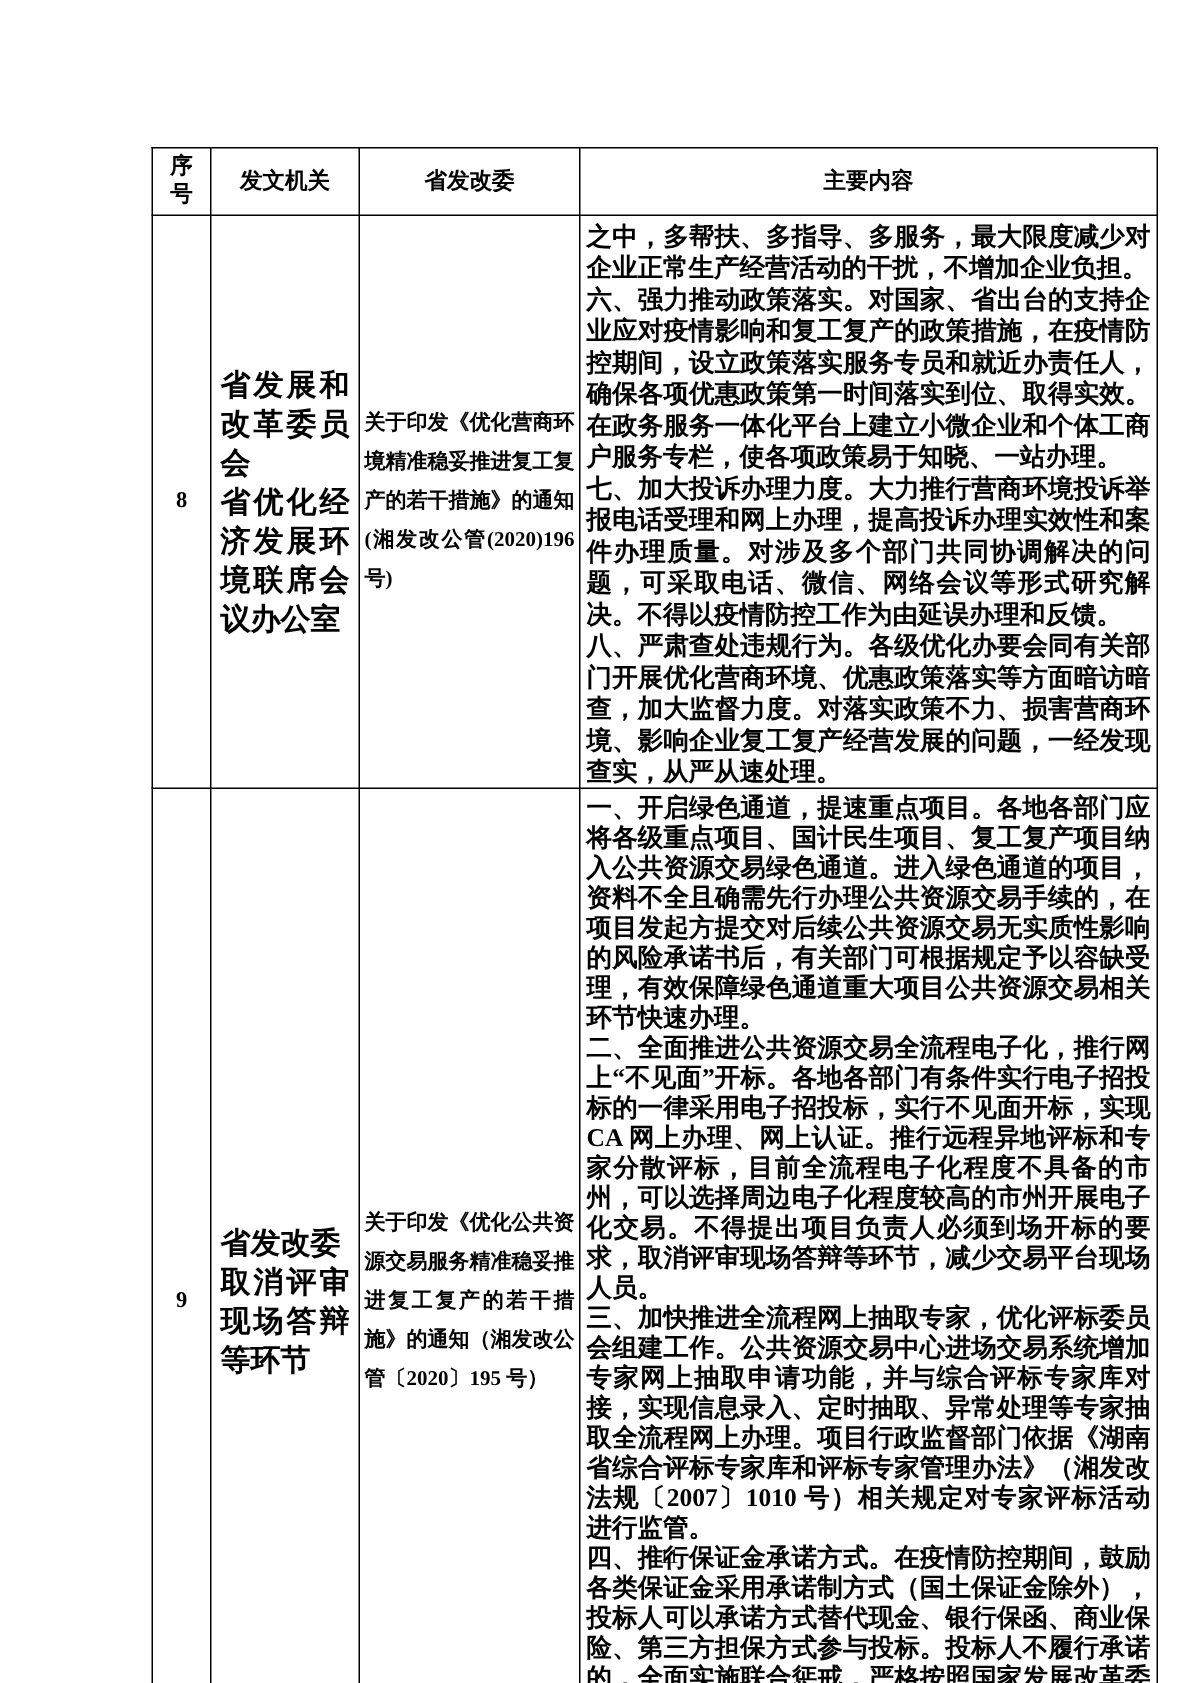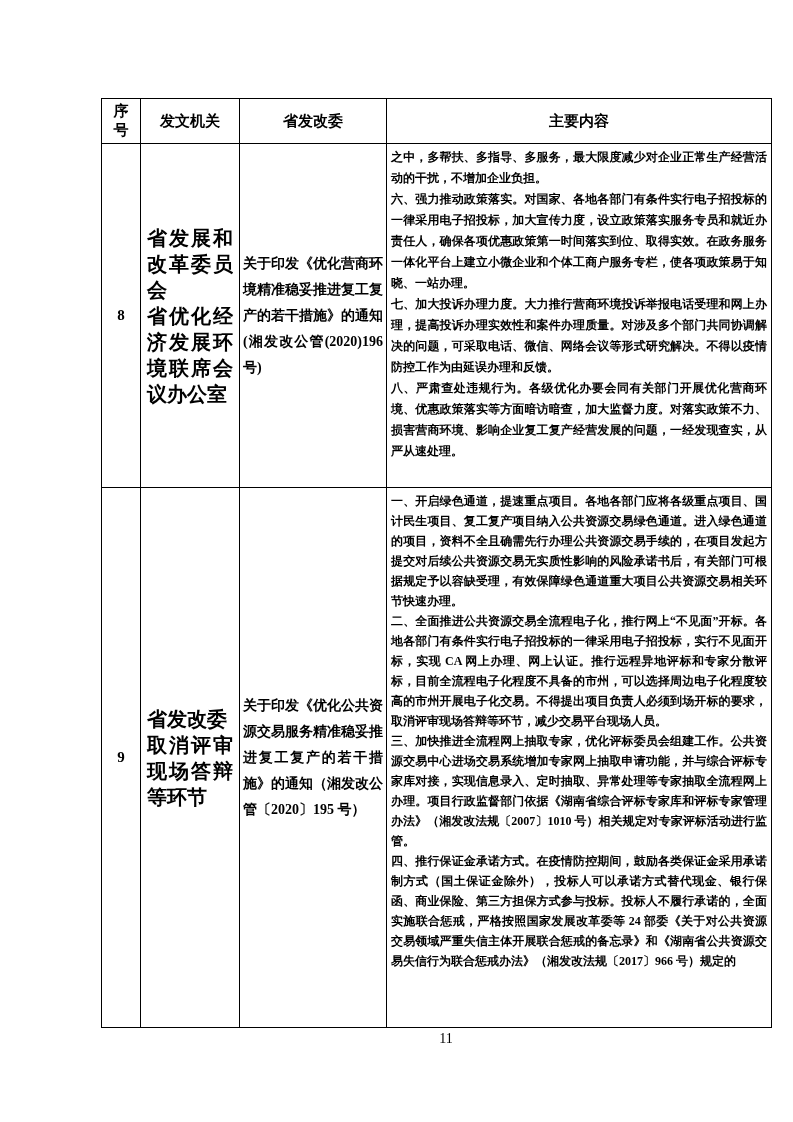--- a/index.html
+++ b/index.html
@@ -60,21 +60,21 @@
   td.docname {
     padding: 0 3px;
     font-size: 14px;
     line-height: 26px;
     text-align: justify;
     text-justify: inter-character;
   }
   td.content {
     vertical-align: top;
     padding: 3px 4px 0 4px;
-    font-size: 12px;
+    font-size: 17px;
     text-align: justify;
     text-justify: inter-character;
   }
   tr.row8 td.content p { line-height: 21px; }
   tr.row9 td.content p { line-height: 20px; }
 
   .page-num {
     position: absolute;
     top: 1031px; left: 0;
     width: 793px;
@@ -109,21 +109,21 @@
     <tbody>
       <tr class="row8">
         <td class="serial">8</td>
         <td class="agency">
           <p>省发展和改革委员会</p>
           <p>省优化经济发展环境联席会议办公室</p>
         </td>
         <td class="docname">关于印发《优化营商环境精准稳妥推进复工复产的若干措施》的通知(湘发改公管(2020)196 号)</td>
         <td class="content">
           <p>之中，多帮扶、多指导、多服务，最大限度减少对企业正常生产经营活动的干扰，不增加企业负担。</p>
-          <p>六、强力推动政策落实。对国家、各地各部门有条件实行电子招投标的一律采用电子招投标，加大宣传力度，设立政策落实服务专员和就近办责任人，确保各项优惠政策第一时间落实到位、取得实效。在政务服务一体化平台上建立小微企业和个体工商户服务专栏，使各项政策易于知晓、一站办理。</p>
+          <p>六、强力推动政策落实。对国家、省出台的支持企业应对疫情影响和复工复产的政策措施，在疫情防控期间，设立政策落实服务专员和就近办责任人，确保各项优惠政策第一时间落实到位、取得实效。在政务服务一体化平台上建立小微企业和个体工商户服务专栏，使各项政策易于知晓、一站办理。</p>
           <p>七、加大投诉办理力度。大力推行营商环境投诉举报电话受理和网上办理，提高投诉办理实效性和案件办理质量。对涉及多个部门共同协调解决的问题，可采取电话、微信、网络会议等形式研究解决。不得以疫情防控工作为由延误办理和反馈。</p>
           <p>八、严肃查处违规行为。各级优化办要会同有关部门开展优化营商环境、优惠政策落实等方面暗访暗查，加大监督力度。对落实政策不力、损害营商环境、影响企业复工复产经营发展的问题，一经发现查实，从严从速处理。</p>
         </td>
       </tr>
       <tr class="row9">
         <td class="serial">9</td>
         <td class="agency">
           <p>省发改委</p>
           <p>取消评审现场答辩等环节</p>
         </td>

